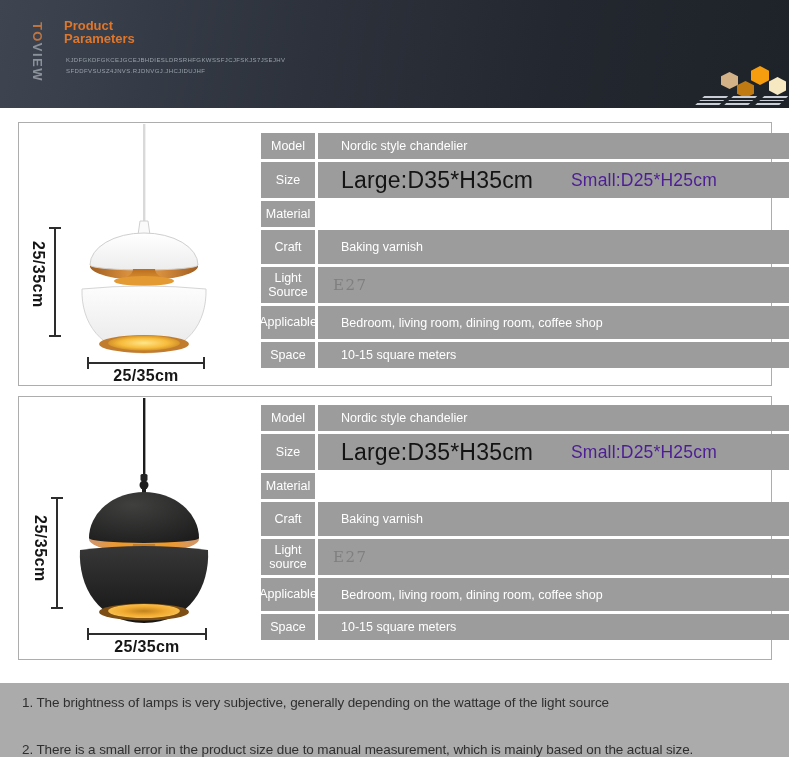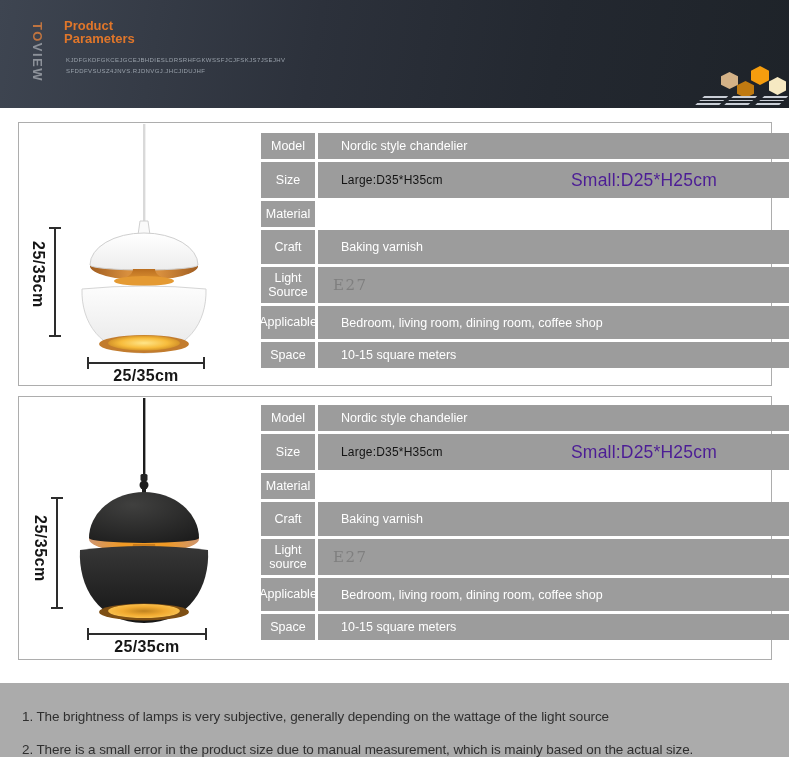--- a/index.html
+++ b/index.html
@@ -69,33 +69,33 @@
   .tlabel{
     width:54px;flex:none;background:#9c9c9c;color:#fff;
     display:flex;align-items:center;justify-content:center;text-align:center;
     font-size:12.5px;line-height:1.15;overflow:visible;
   }
   .tvalue{
     flex:1;background:#9c9c9c;color:#fff;
     display:flex;align-items:center;padding-left:23px;
     font-size:12.5px;
   }
-  .tvalue .size-large{display:inline-block;width:230px;font-size:12px;color:#141414;letter-spacing:.2px;}
+  .tvalue .size-large{display:inline-block;width:230px;font-size:23px;color:#141414;letter-spacing:.2px;}
   .tvalue .size-small{display:inline-block;font-size:17.5px;color:#4c1d95;letter-spacing:.2px;}
   .tvalue.e27{
     font-family:"DejaVu Serif",serif;font-size:15px;color:#7f7f7f;
     letter-spacing:1.5px;padding-left:15px;text-align:right;
   }
   
   .notes{
     position:absolute;left:0;top:683px;width:789px;height:74px;
     background:#ababab;
   }
   .note-line{position:absolute;left:22px;font-size:13.5px;color:#2f2f2f;letter-spacing:-.1px;}
-  .note-1{top:26px;text-align:right;} .note-2{top:42px;margin-top:17px;}
+  .note-1{top:12px;text-align:right;} .note-2{top:42px;margin-top:17px;}
 </style>
 </head>
 <body>
 
 <div class="header">
   <div class="brand-vertical">
     <span class="accent">TO</span><span class="rest">VIEW</span>
   </div>
   <div class="header-title">
     <div>Product</div>

